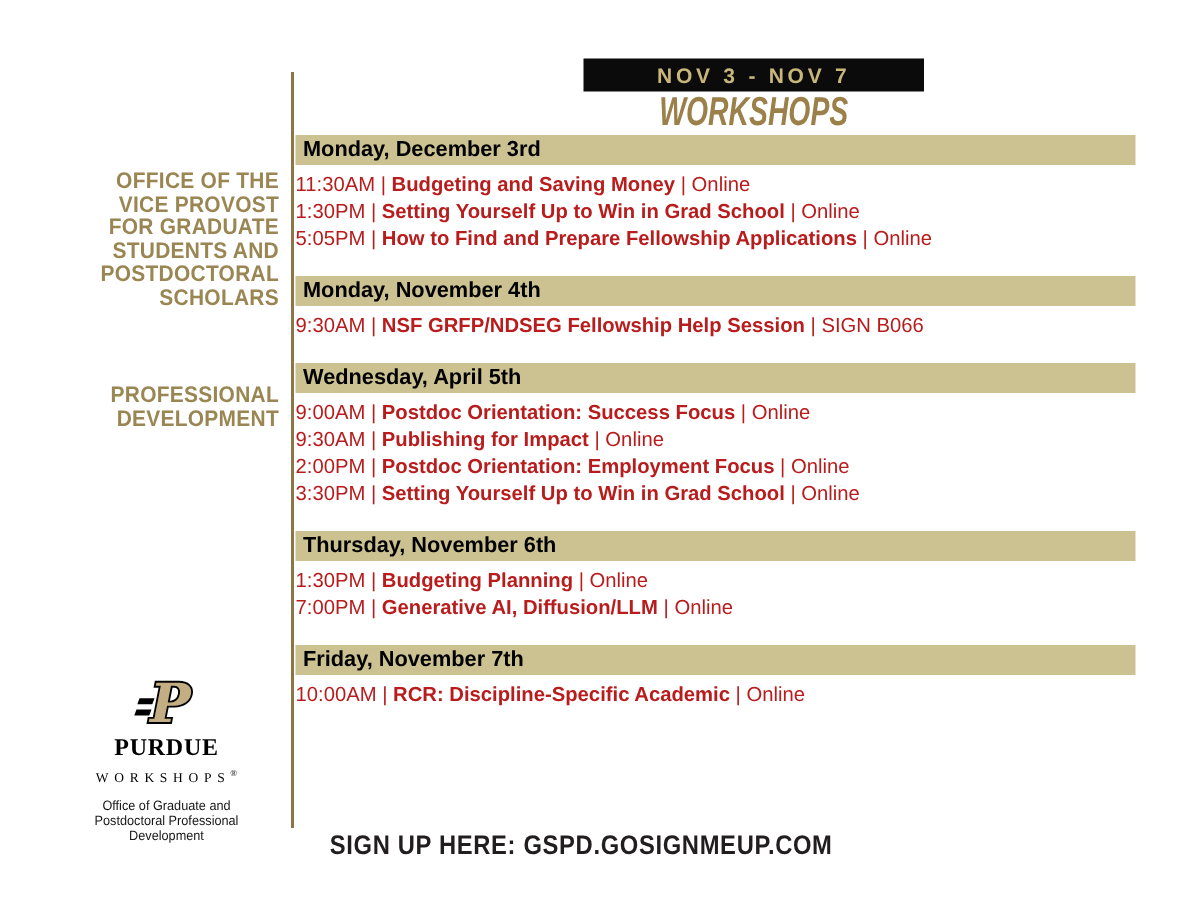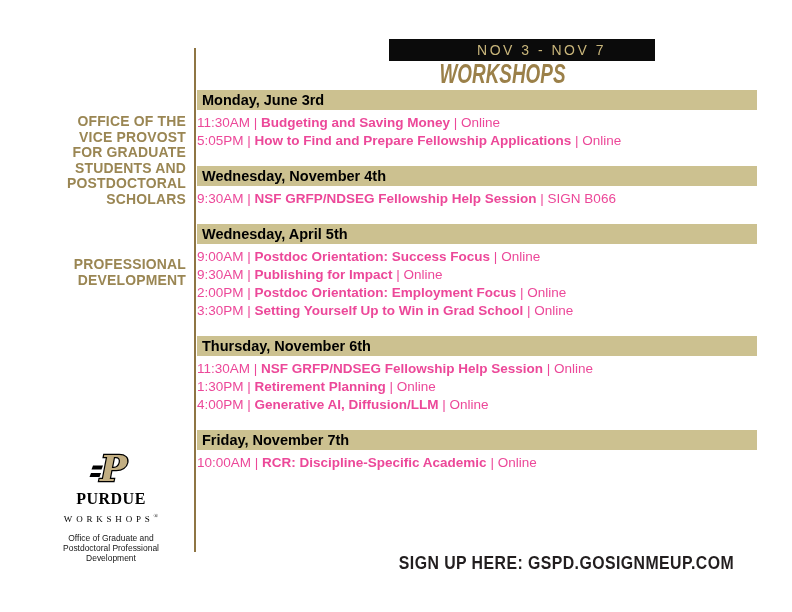--- a/index.html
+++ b/index.html
@@ -7,22 +7,22 @@
     position:relative; width:792px; height:612px; background:#ffffff;
     font-family:"Liberation Sans", sans-serif; overflow:hidden;
   }
 
   
   .vline { position:absolute; left:194px; top:48px; width:2px; height:504px; background:#8E7544; }
 
   
   .banner {
     position:absolute; left:389px; top:39px; width:227px; height:22px;
-    background:#0B0B0B; color:#C9B67B; font-weight:normal; font-size:14px;
-    letter-spacing:2.5px; text-align:center; line-height:23px; white-space:nowrap;padding-left:39px;
+    background:#0B0B0B; color:#C9B67B; font-weight:bold; font-size:14px;
+    letter-spacing:2.5px; text-align:center; line-height:23px; white-space:nowrap;
   }
   .workshops {
     position:absolute; left:389px; top:59px; width:227px; text-align:center;
     color:#9B8049; font-size:27px; font-weight:bold; font-style:italic;
     transform:scaleX(.70); transform-origin:center; white-space:nowrap;
   }
 
   
   .sidebar-office, .sidebar-program {
     position:absolute; left:6px; width:180px; text-align:right;
@@ -41,25 +41,25 @@
   .logo-caption { margin-top:8px; font-size:9px; line-height:10px; color:#161616; transform:scaleX(.94); transform-origin:center; }
 
   
   .content { position:absolute; left:197px; top:90px; width:560px; }
   .day-section { margin-bottom:16px; }
   .day-bar {
     background:#CCC190; height:20px; line-height:20px; padding-left:5px;
     font-weight:bold; font-size:14.5px; color:#000;
   }
   .day-events { padding-top:4px; }
-  .event-row { font-size:13.5px; line-height:18px; color:#ec4899; white-space:nowrap; }
+  .event-row { font-size:13.5px; line-height:18px; color:#b91c1c; white-space:nowrap; }
   .ev-title { font-weight:bold; }
 
   
-  .footer { position:absolute; left:197px; top:553px; width:560px; text-align:right; }
+  .footer { position:absolute; left:197px; top:553px; width:560px; text-align:left; }
   .footer-inner {
     display:inline-block; font-weight:bold; font-size:18px; color:#221E1F;
     transform:scaleX(.88); transform-origin:center; letter-spacing:.5px; white-space:nowrap;
   }
 </style>
 </head>
 <body>
 
 <div class="page">
 
@@ -91,50 +91,50 @@
     <div class="logo-submark"><span>WORKSHOPS</span><sup>®</sup></div>
     <div class="logo-caption">
         <div>Office of Graduate and</div>
         <div>Postdoctoral Professional</div>
         <div>Development</div>
       </div>
   </div>
 
   <div class="content">
   <div class="day-section">
-    <div class="day-bar">Monday, June 3rd</div>
+    <div class="day-bar">Monday, December 3rd</div>
     <div class="day-events">
           <div class="event-row"><span class="ev-time">11:30AM</span><span class="ev-sep"> | </span><span class="ev-title">Budgeting and Saving Money</span><span class="ev-sep"> | </span><span class="ev-loc">Online</span></div>
+          <div class="event-row"><span class="ev-time">1:30PM</span><span class="ev-sep"> | </span><span class="ev-title">Setting Yourself Up to Win in Grad School</span><span class="ev-sep"> | </span><span class="ev-loc">Online</span></div>
           <div class="event-row"><span class="ev-time">5:05PM</span><span class="ev-sep"> | </span><span class="ev-title">How to Find and Prepare Fellowship Applications</span><span class="ev-sep"> | </span><span class="ev-loc">Online</span></div>
         </div>
   </div>
 
   <div class="day-section">
-    <div class="day-bar">Wednesday, November 4th</div>
+    <div class="day-bar">Monday, November 4th</div>
     <div class="day-events">
           <div class="event-row"><span class="ev-time">9:30AM</span><span class="ev-sep"> | </span><span class="ev-title">NSF GRFP/NDSEG Fellowship Help Session</span><span class="ev-sep"> | </span><span class="ev-loc">SIGN B066</span></div>
         </div>
   </div>
 
   <div class="day-section">
     <div class="day-bar">Wednesday, April 5th</div>
     <div class="day-events">
           <div class="event-row"><span class="ev-time">9:00AM</span><span class="ev-sep"> | </span><span class="ev-title">Postdoc Orientation: Success Focus</span><span class="ev-sep"> | </span><span class="ev-loc">Online</span></div>
           <div class="event-row"><span class="ev-time">9:30AM</span><span class="ev-sep"> | </span><span class="ev-title">Publishing for Impact</span><span class="ev-sep"> | </span><span class="ev-loc">Online</span></div>
           <div class="event-row"><span class="ev-time">2:00PM</span><span class="ev-sep"> | </span><span class="ev-title">Postdoc Orientation: Employment Focus</span><span class="ev-sep"> | </span><span class="ev-loc">Online</span></div>
           <div class="event-row"><span class="ev-time">3:30PM</span><span class="ev-sep"> | </span><span class="ev-title">Setting Yourself Up to Win in Grad School</span><span class="ev-sep"> | </span><span class="ev-loc">Online</span></div>
         </div>
   </div>
 
   <div class="day-section">
     <div class="day-bar">Thursday, November 6th</div>
     <div class="day-events">
-          <div class="event-row"><span class="ev-time">11:30AM</span><span class="ev-sep"> | </span><span class="ev-title">NSF GRFP/NDSEG Fellowship Help Session</span><span class="ev-sep"> | </span><span class="ev-loc">Online</span></div>
-          <div class="event-row"><span class="ev-time">1:30PM</span><span class="ev-sep"> | </span><span class="ev-title">Retirement Planning</span><span class="ev-sep"> | </span><span class="ev-loc">Online</span></div>
-          <div class="event-row"><span class="ev-time">4:00PM</span><span class="ev-sep"> | </span><span class="ev-title">Generative AI, Diffusion/LLM</span><span class="ev-sep"> | </span><span class="ev-loc">Online</span></div>
+          <div class="event-row"><span class="ev-time">1:30PM</span><span class="ev-sep"> | </span><span class="ev-title">Budgeting Planning</span><span class="ev-sep"> | </span><span class="ev-loc">Online</span></div>
+          <div class="event-row"><span class="ev-time">7:00PM</span><span class="ev-sep"> | </span><span class="ev-title">Generative AI, Diffusion/LLM</span><span class="ev-sep"> | </span><span class="ev-loc">Online</span></div>
         </div>
   </div>
 
   <div class="day-section">
     <div class="day-bar">Friday, November 7th</div>
     <div class="day-events">
           <div class="event-row"><span class="ev-time">10:00AM</span><span class="ev-sep"> | </span><span class="ev-title">RCR: Discipline-Specific Academic</span><span class="ev-sep"> | </span><span class="ev-loc">Online</span></div>
         </div>
   </div>
 </div>

